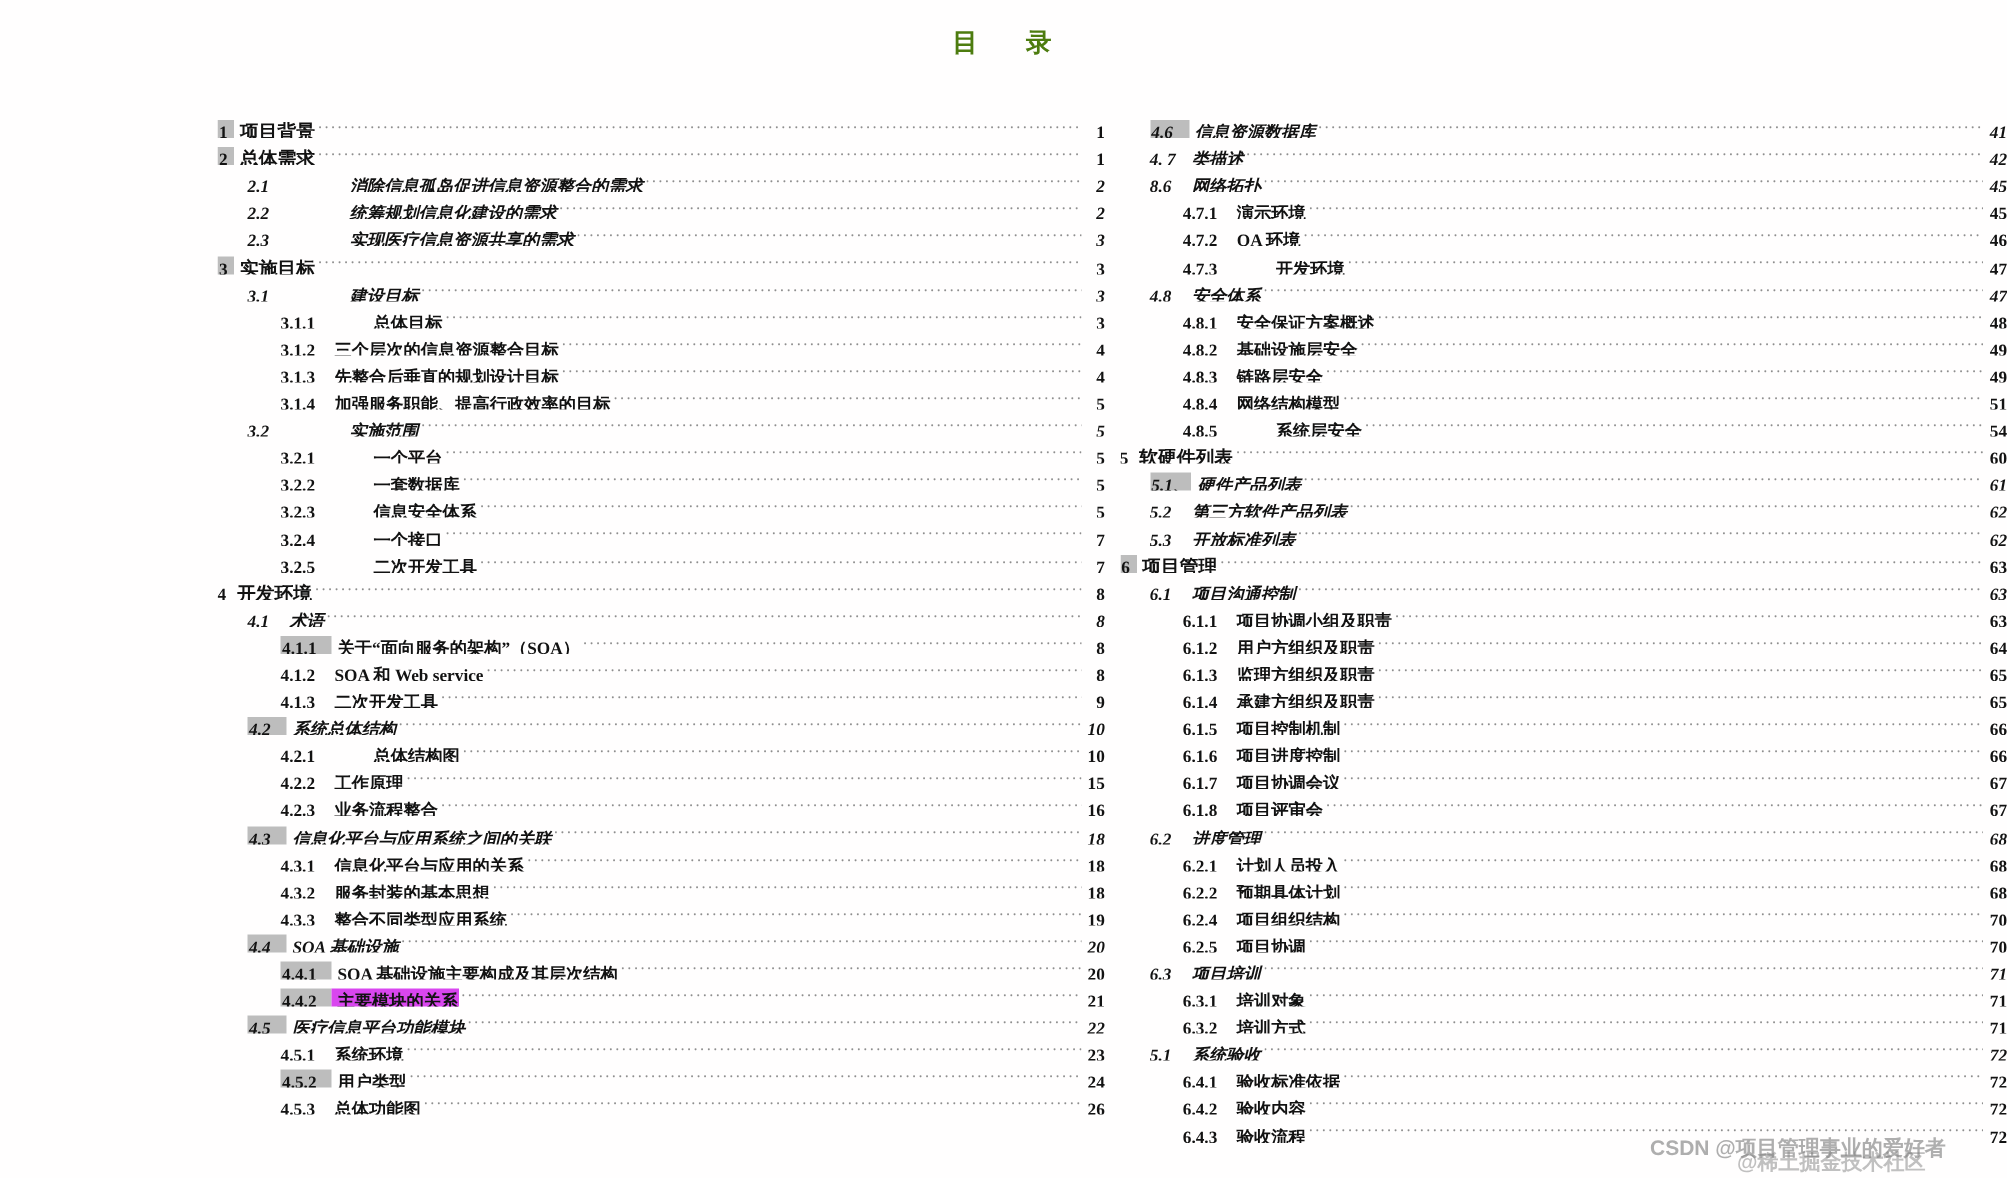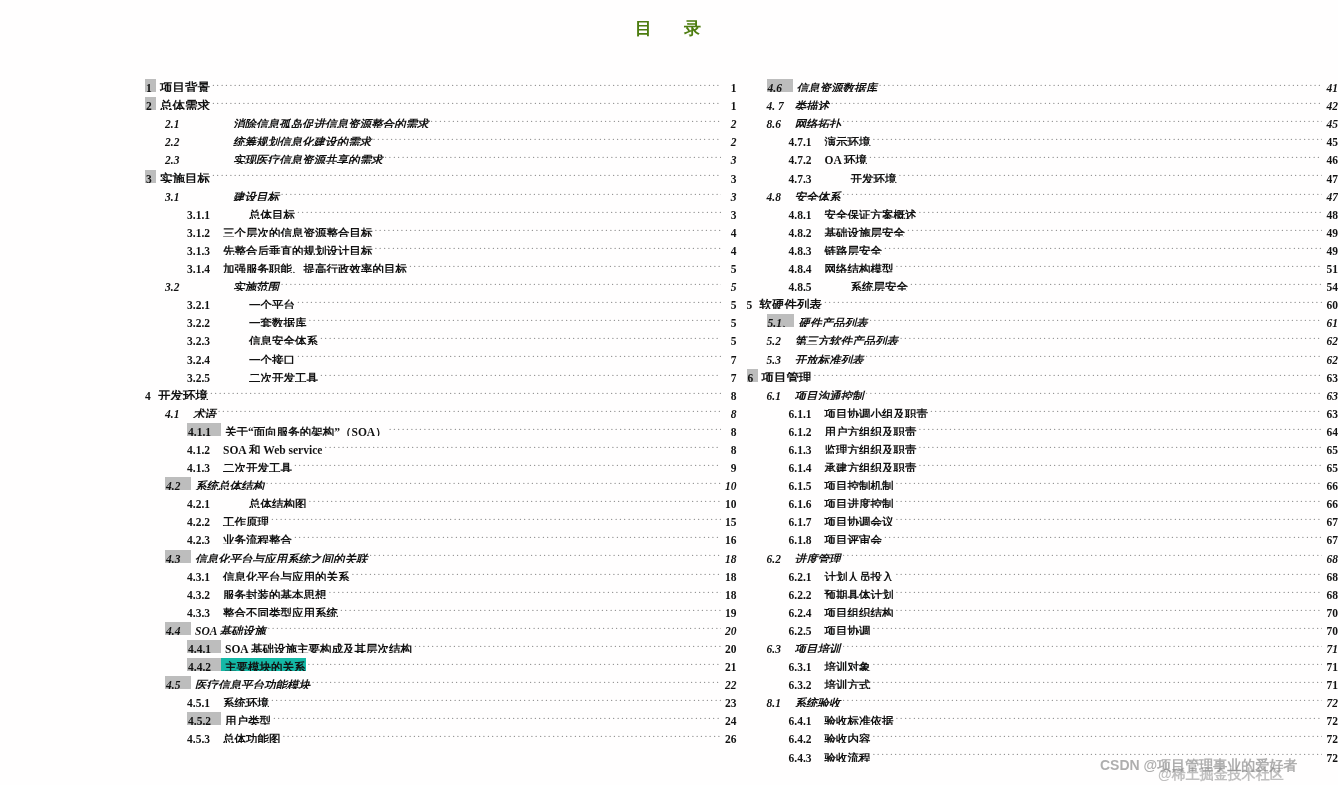--- a/index.html
+++ b/index.html
@@ -67,21 +67,21 @@
   .gap {
     flex: 0 0 auto;
   }
   .title {
     flex: 0 0 auto;
     font-weight: bold;
     color: #121212;
     padding-left: 4px;
   }
   .title.hl {
-    background: #14b8a6;
+    background: #d946ef;
   }
   .leader {
     flex: 1 1 auto;
     overflow: hidden;
     margin: 0 2px;
     position: relative;
     height: 18.1px;
   }
   .leader::after {
     content: "......................................................................................................................................................";
@@ -584,21 +584,21 @@
           <span class="leader"></span>
           <span class="pg">71</span>
         </div>
         <div class="toc-row lvl3">
           <span class="num">6.3.2</span>
           <span class="title">培训方式</span>
           <span class="leader"></span>
           <span class="pg">71</span>
         </div>
         <div class="toc-row lvl2">
-          <span class="num">8.1</span>
+          <span class="num">5.1</span>
           <span class="title">系统验收</span>
           <span class="leader"></span>
           <span class="pg">72</span>
         </div>
         <div class="toc-row lvl3">
           <span class="num">6.4.1</span>
           <span class="title">验收标准依据</span>
           <span class="leader"></span>
           <span class="pg">72</span>
         </div>

